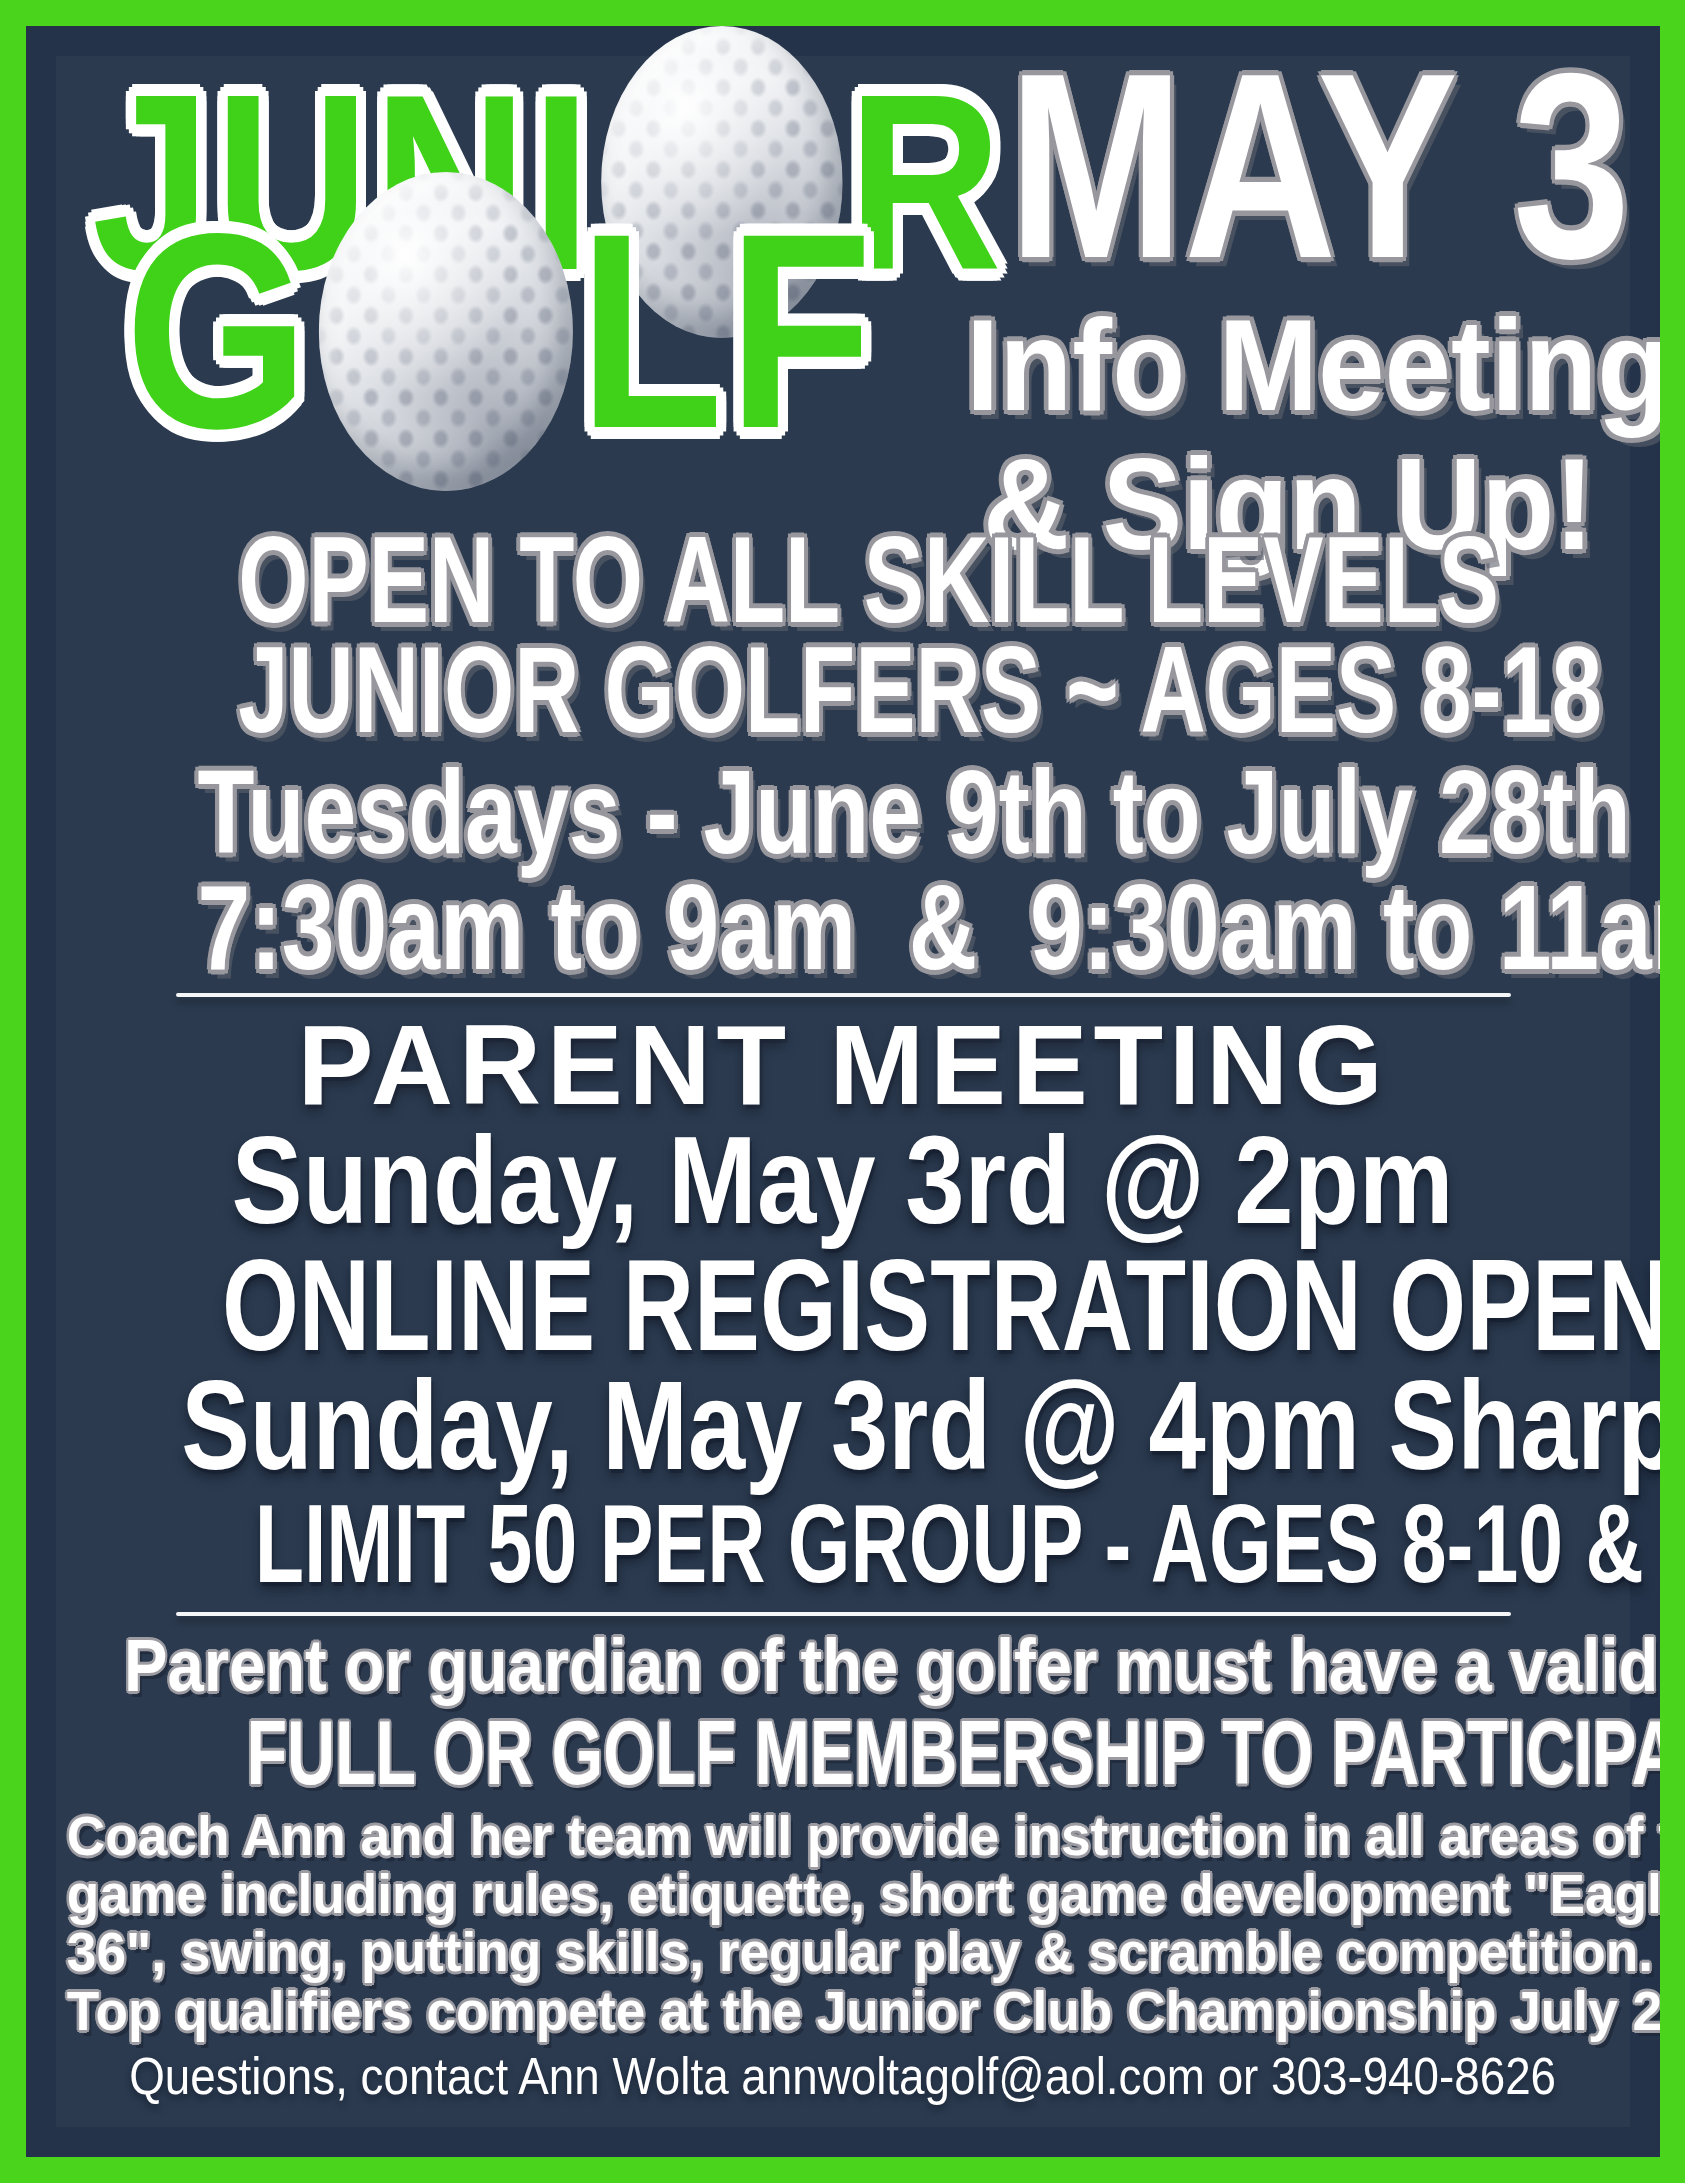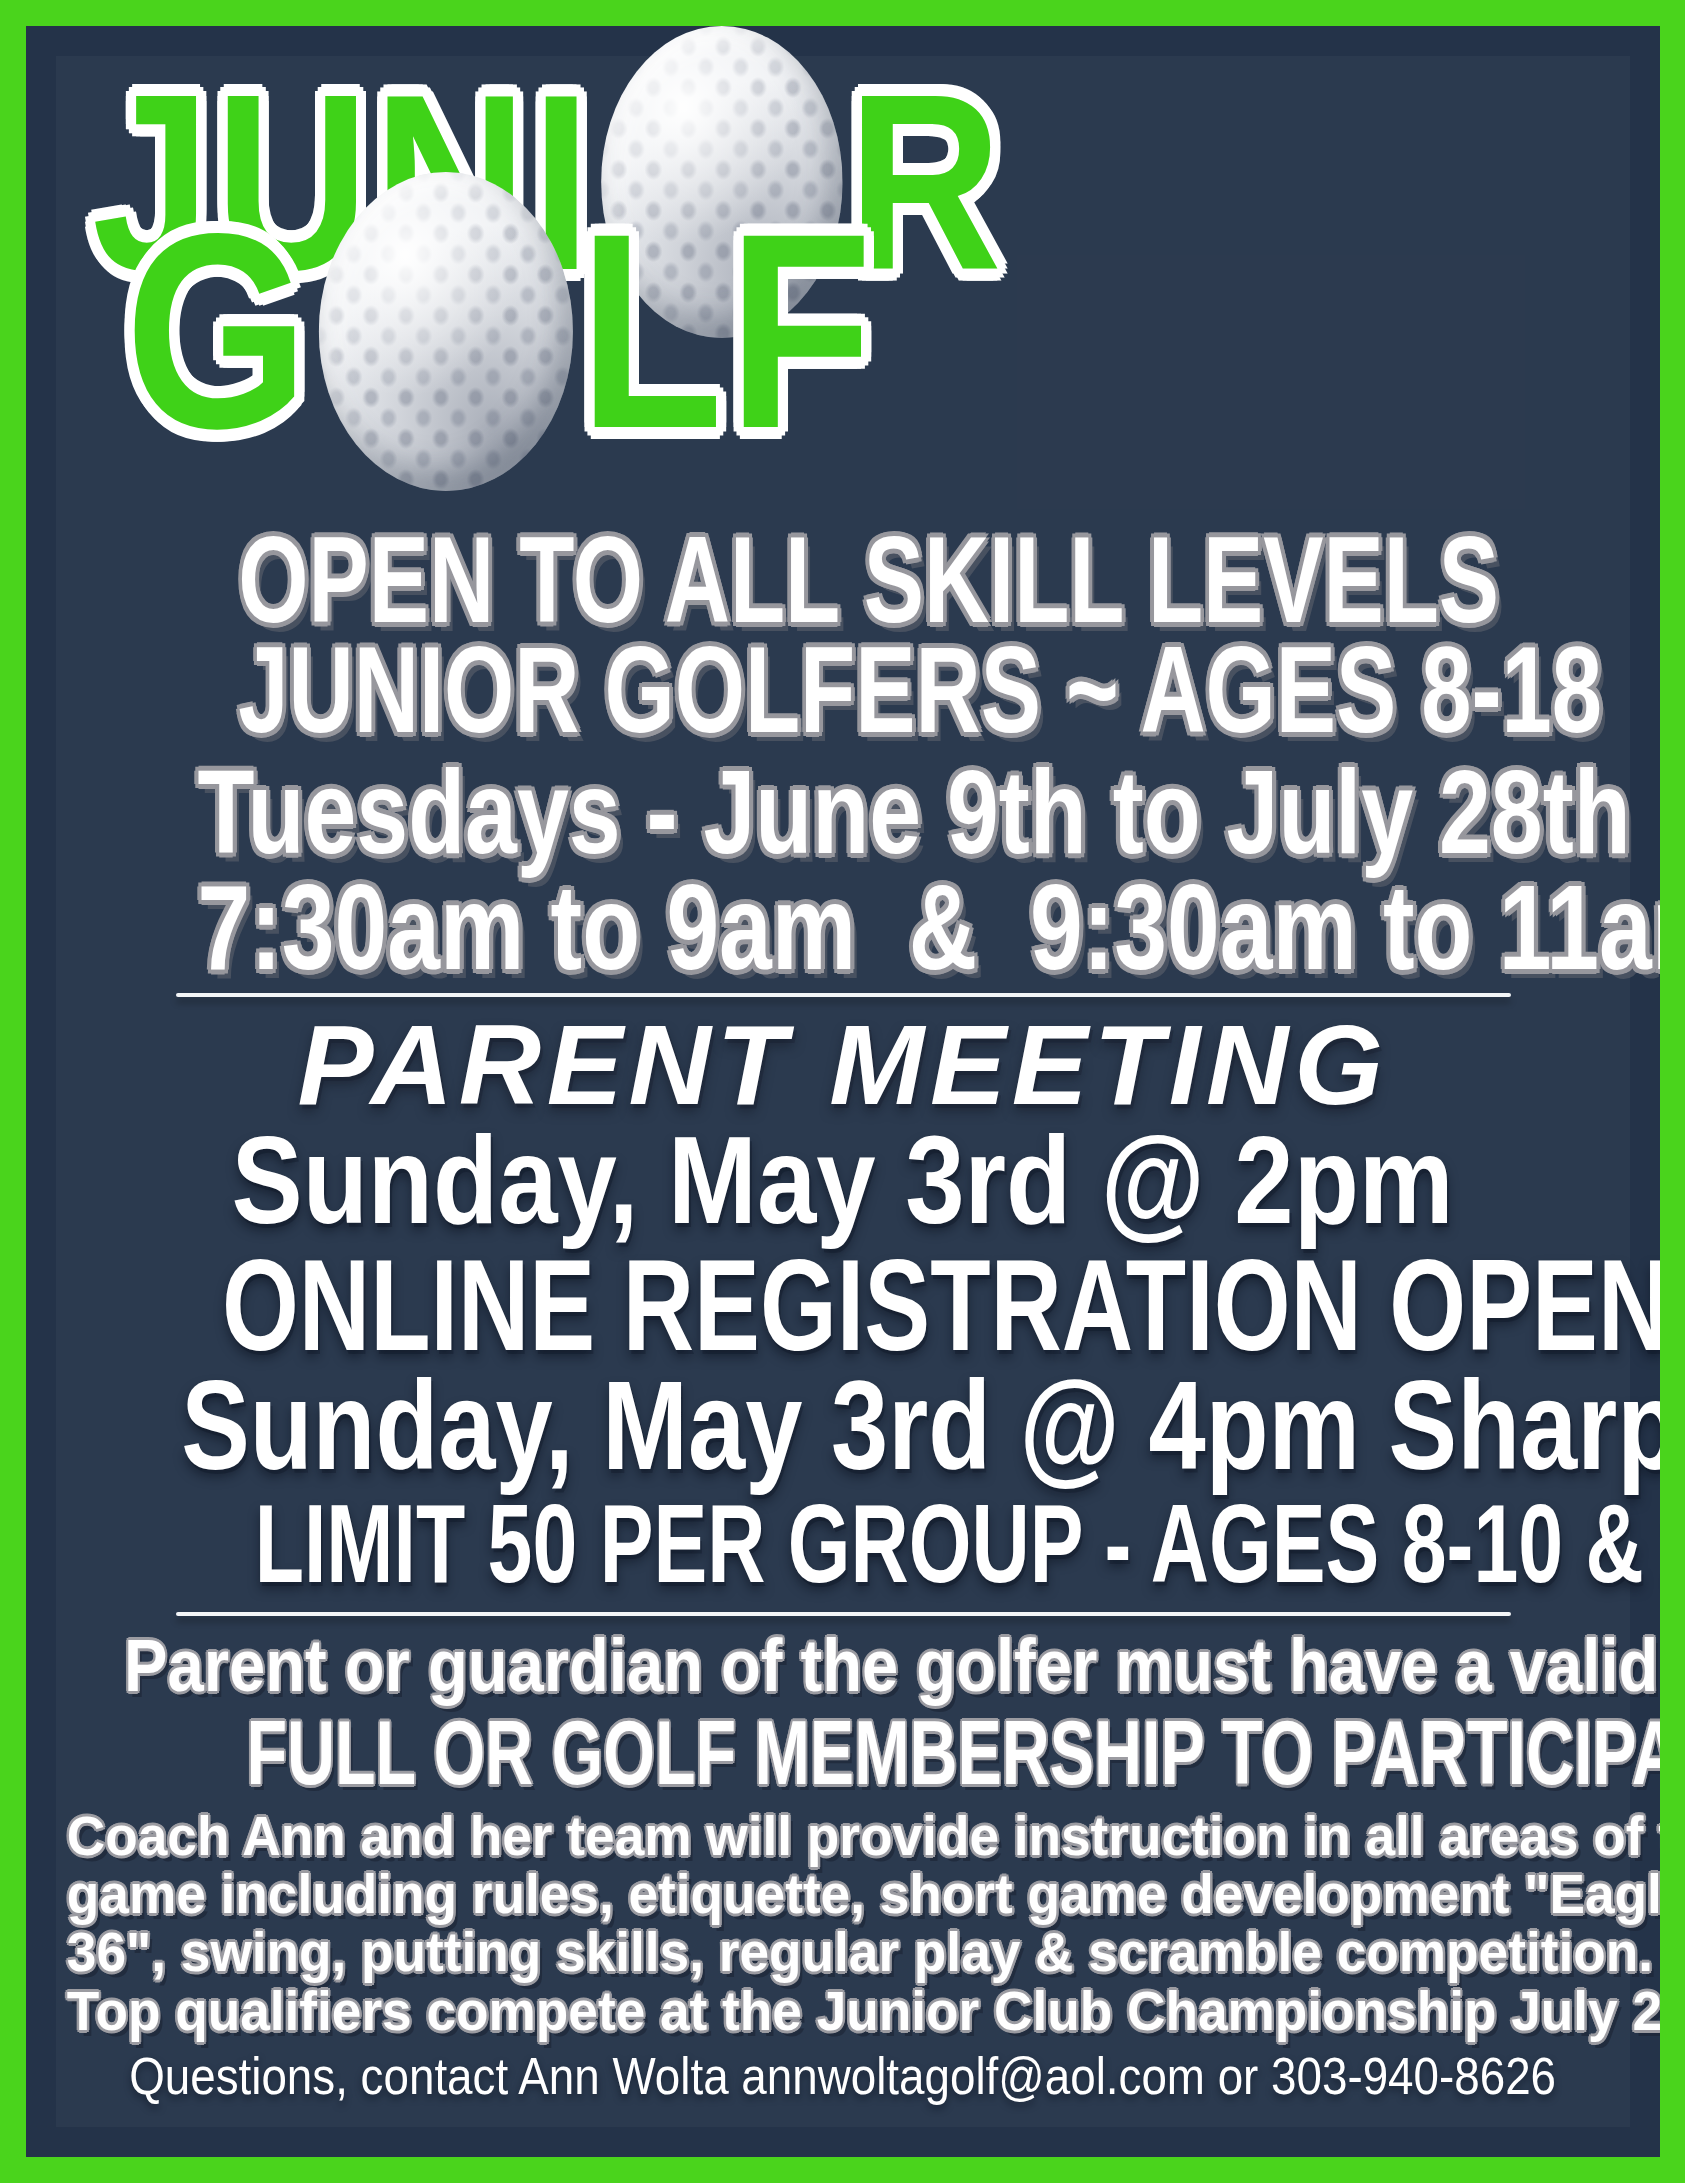--- a/index.html
+++ b/index.html
@@ -81,21 +81,21 @@
   
   .h1{margin-top:26.4px;font-size:122px;line-height:.85;transform:scaleX(.74);}
   .h2{margin-top:6.6px;font-size:122px;line-height:.85;transform:scaleX(.74);}
   .s1{margin-top:16px;font-size:118px;line-height:.9;transform:scaleX(.79);}
   .s2{margin-top:8px;font-size:120px;line-height:.9;transform:scaleX(.79);}
   .divider{
     height:4px;width:1335px;margin:12px auto 0;background:#f4f6f8;border-radius:2px;
     box-shadow:0 6px 6.6px rgba(0,0,0,.32);
   }
   .div2{margin-top:17px;}
-  .pm{margin-top:17px;font-size:114px;line-height:.9;letter-spacing:.05em;font-style:italic;}
+  .pm{margin-top:17px;font-size:114px;line-height:.9;letter-spacing:.05em;}
   .sun2{margin-top:8px;font-size:124px;line-height:.9;transform:scaleX(.86);}
   .online{margin-top:13.2px;font-size:130px;line-height:.85;transform:scaleX(.76);}
   .sun4{margin-top:8px;font-size:127px;line-height:.9;transform:scaleX(.81);}
   .limit{margin-top:12px;font-size:112px;line-height:.9;transform:scaleX(.72);}
   .mem1{margin-top:13.2px;font-size:74px;line-height:1;transform:scaleX(.88);}
   .mem2{margin-top:6.6px;font-size:91px;line-height:.95;transform:scaleX(.73);}
   .para{margin-top:10.6px;}
   .para .line{font-size:56px;line-height:1.04;transform:scaleX(.95);}
   .questions{margin-top:10.6px;font-size:52px;line-height:1;font-weight:400;transform:scaleX(.88);
     color:#fff;text-shadow:0 4px 8px rgba(8,14,26,.5);}
@@ -109,20 +109,25 @@
   <div class="title-row">
     <div class="t-line t1">
       <span class="t-green">JUNI</span>
       <span class="ball ball-1"></span>
       <span class="t-green">R</span>
     </div>
     <div class="t-line t2">
       <span class="t-green">G</span>
       <span class="ball ball-2"></span>
       <span class="t-green">LF</span>
+    </div>
+    <div class="t-right">
+      <span class="line may3 ol-gray">MAY 3</span>
+      <span class="line info first ol-gray">Info Meeting</span>
+      <span class="line info second ol-gray">&amp; Sign Up!</span>
     </div>
   </div>
 
   <span class="line h1 ol-gray">OPEN TO ALL SKILL LEVELS</span>
   <span class="line h2 ol-gray">JUNIOR GOLFERS ~ AGES 8-18</span>
 
   <span class="line s1 ol-gray">Tuesdays - June 9th to July 28th</span>
   <span class="line s2 ol-gray">7:30am to 9am  &amp;  9:30am to 11am</span>
 
   <div class="divider"></div>

